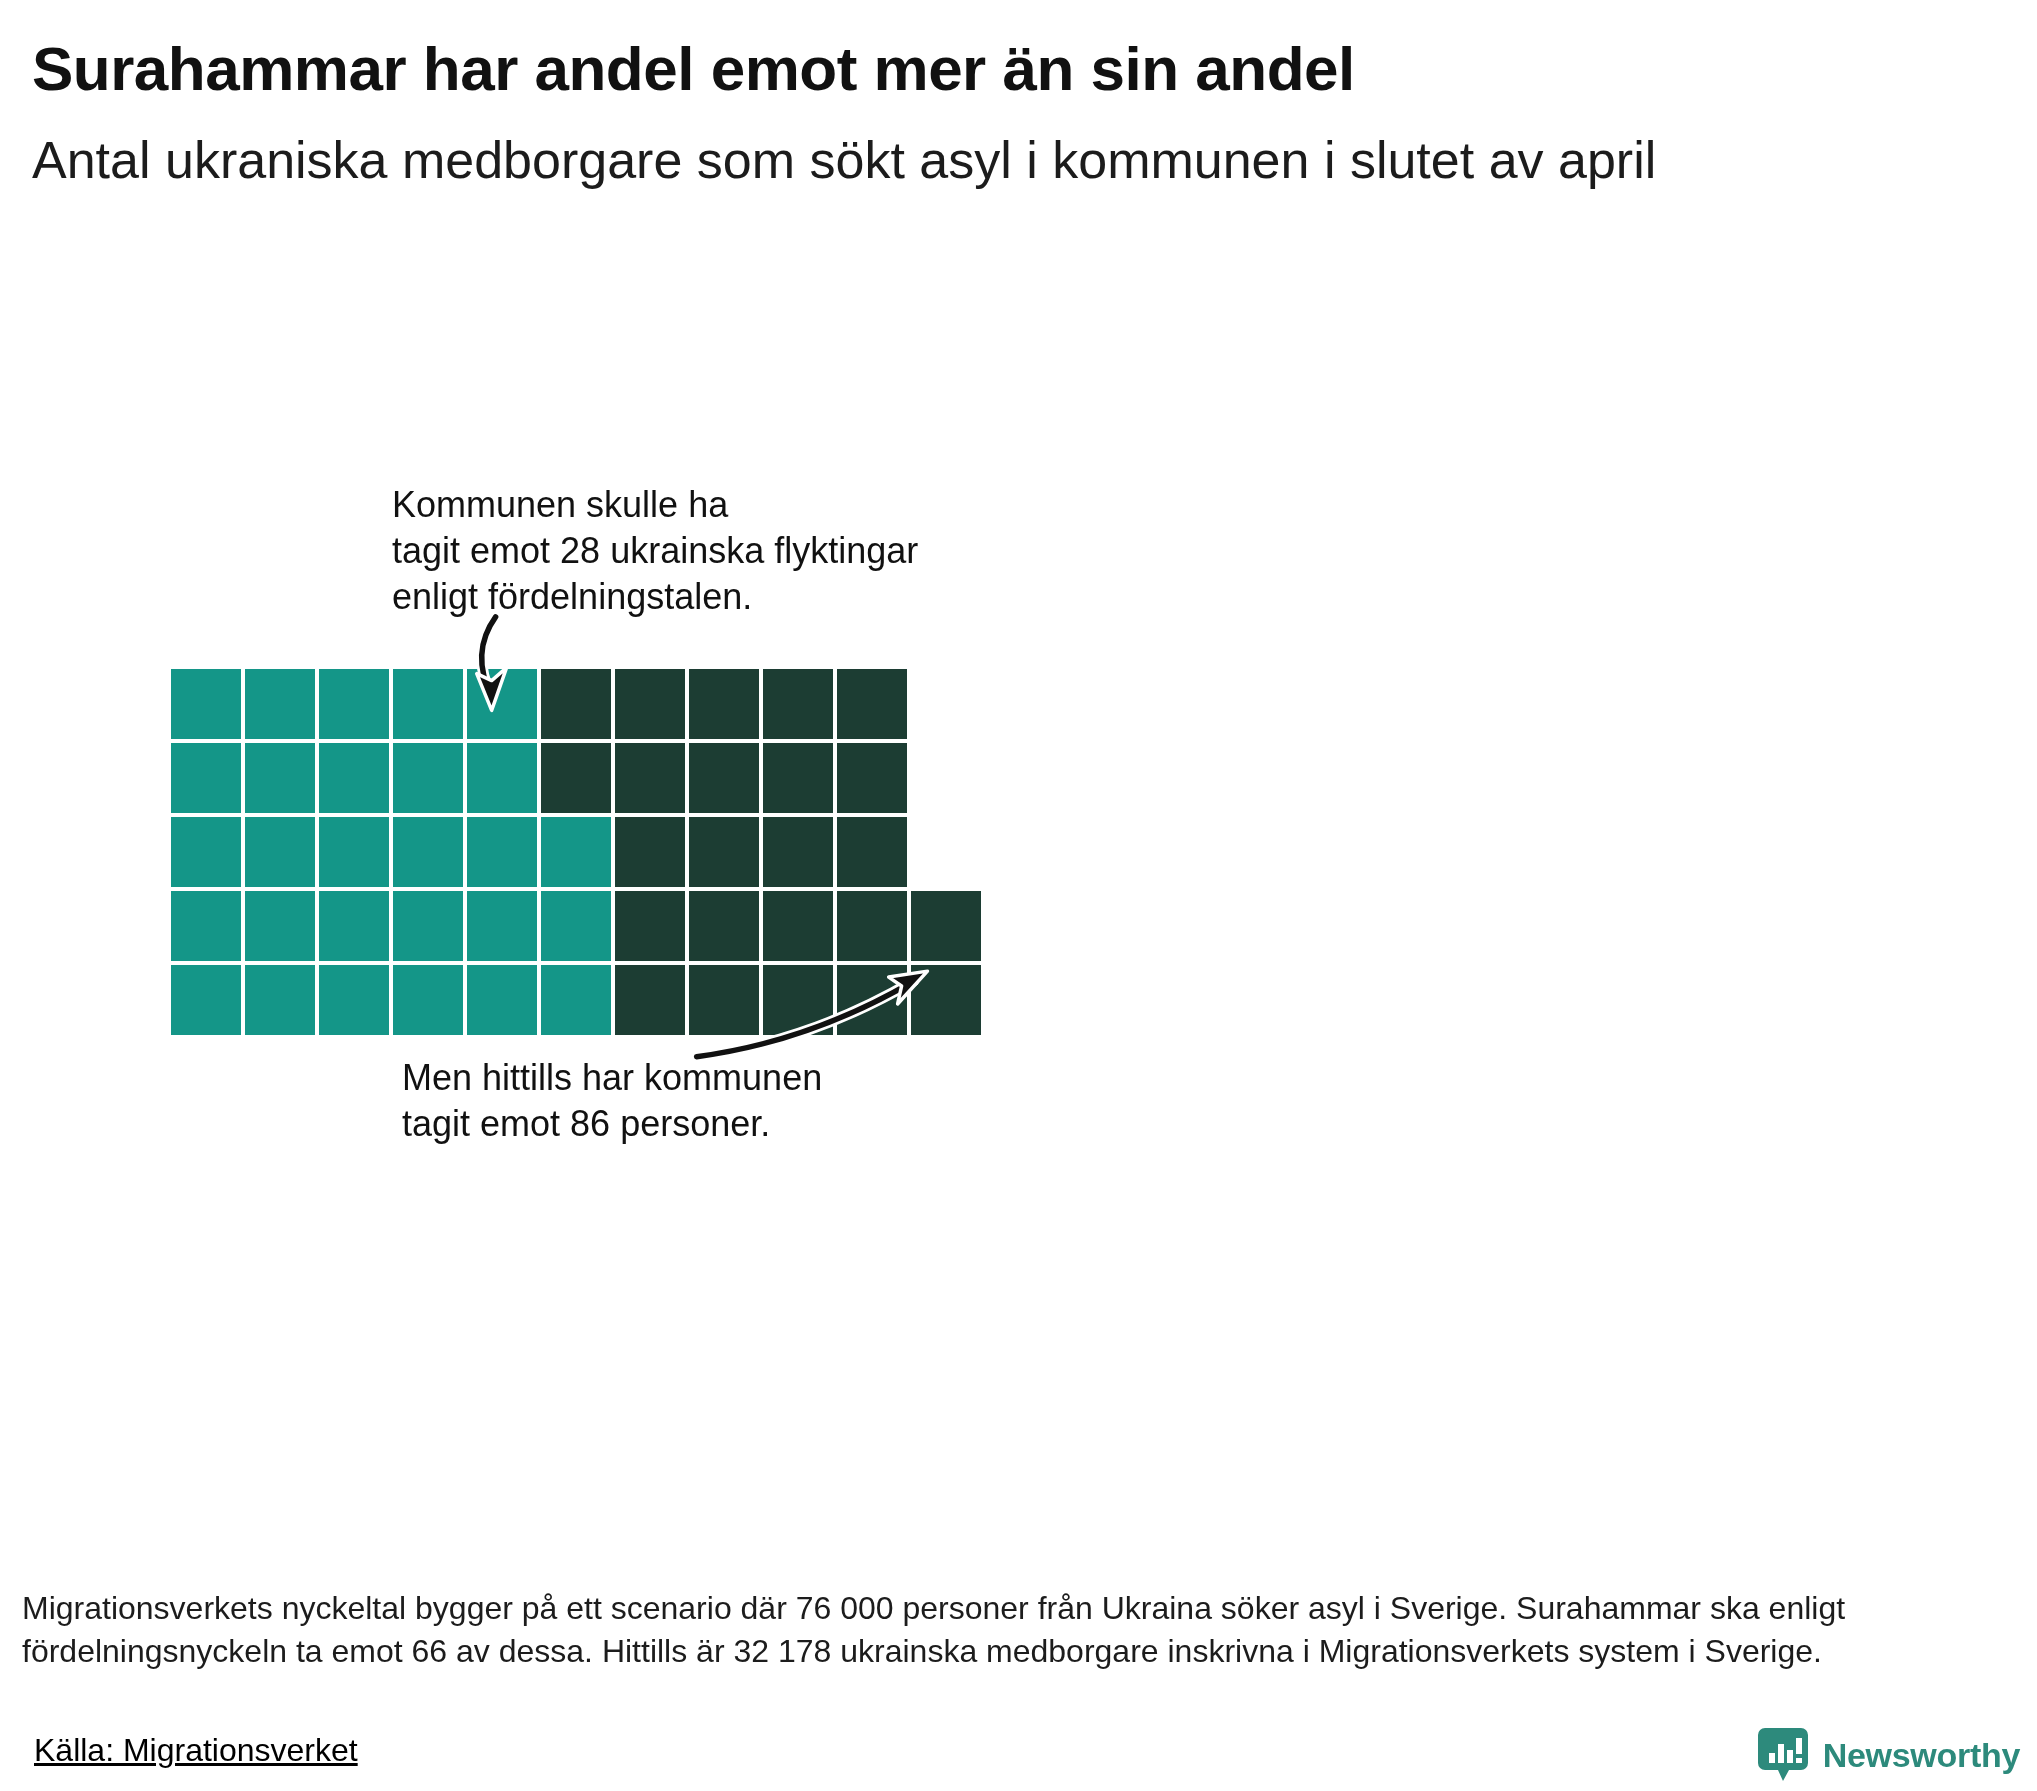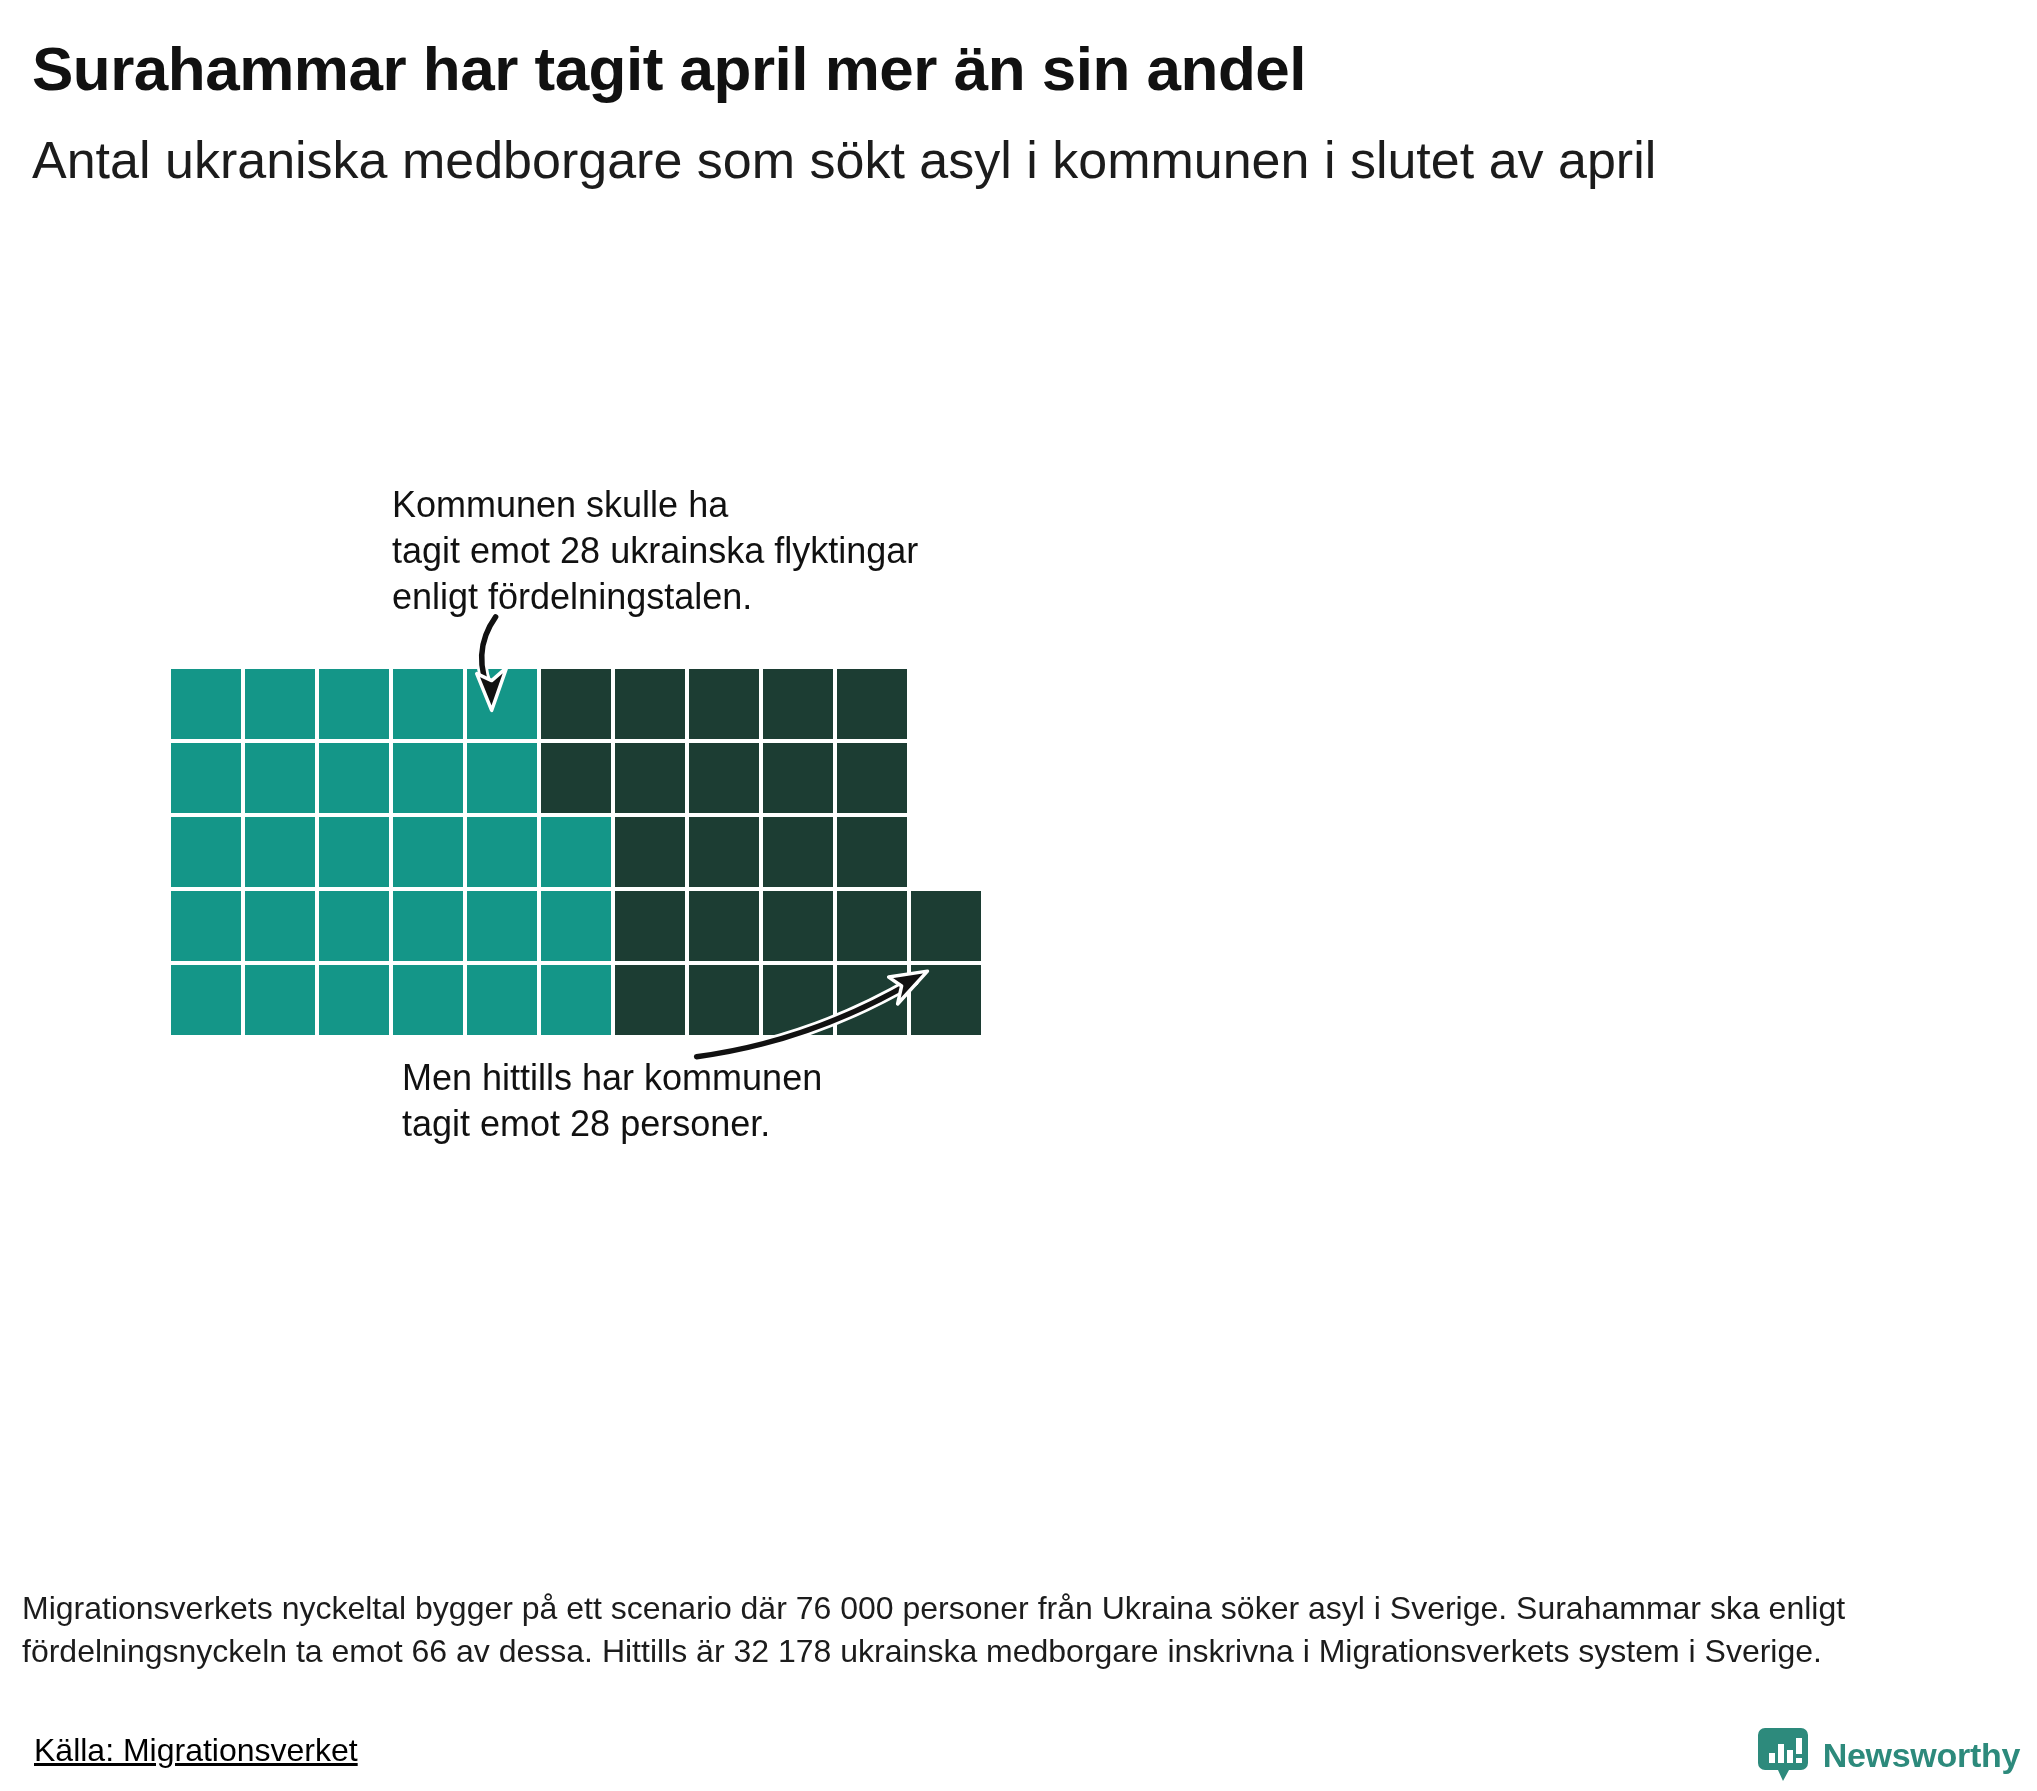--- a/index.html
+++ b/index.html
@@ -97,21 +97,21 @@
     font-size: 34px;
     font-weight: 600;
     color: #2d8a7c;
     letter-spacing: -0.3px;
   }
 </style>
 </head>
 <body>
 
 <div class="header">
-  <h1 class="chart-title">Surahammar har tagit april mer än sin andel</h1>
+  <h1 class="chart-title">Surahammar har andel emot mer än sin andel</h1>
   <p class="chart-subtitle">Antal ukraniska medborgare som sökt asyl i kommunen i slutet av april</p>
 </div>
 
 <div class="plot">
 
   <div class="waffle">
       <div class="waffle-row">
         <div class="waffle-cell v-expected"></div>
         <div class="waffle-cell v-expected"></div>
         <div class="waffle-cell v-expected"></div>
@@ -187,21 +187,21 @@
       <path d="M 700 1062 C 790 1050, 860 1020, 918 986" fill="none" stroke="#ffffff" stroke-width="11" stroke-linecap="round"></path>
       <path d="M 700 1062 C 790 1050, 860 1020, 918 986" fill="none" stroke="#111111" stroke-width="5.5" stroke-linecap="round"></path>
       <path d="M 932 976 L 893 982 L 906 991 L 902 1009 Z" fill="#111111" stroke="#ffffff" stroke-width="3.5" stroke-linejoin="round"></path>
     </g>
   </svg>
 
   <div class="annotation annotation-top">Kommunen skulle ha
 tagit emot 28 ukrainska flyktingar
 enligt fördelningstalen.</div>
   <div class="annotation annotation-bottom">Men hittills har kommunen
-tagit emot 28 personer.</div>
+tagit emot 86 personer.</div>
 </div>
 
 <div class="footer">
   <p class="footnote">Migrationsverkets nyckeltal bygger på ett scenario där 76 000 personer från Ukraina söker asyl i Sverige. Surahammar ska enligt fördelningsnyckeln ta emot 66 av dessa. Hittills är 32 178 ukrainska medborgare inskrivna i Migrationsverkets system i Sverige.</p>
   <p class="source">Källa: Migrationsverket</p>
 </div>
 
 <div class="brand">
   <svg width="52" height="56" viewBox="0 0 52 56">
     <path d="M8 1 H44 A7 7 0 0 1 51 8 V36 A7 7 0 0 1 44 43 H32 L26 54 L21 43 H8 A7 7 0 0 1 1 36 V8 A7 7 0 0 1 8 1 Z" fill="#2d8a7c"></path>

